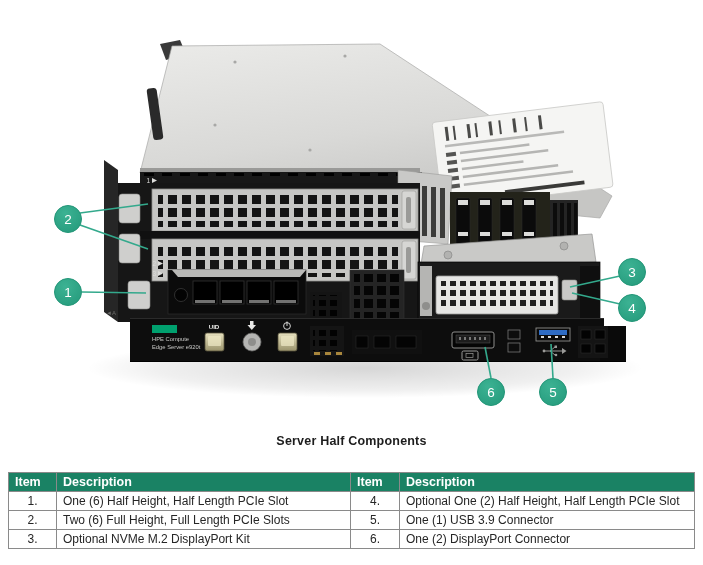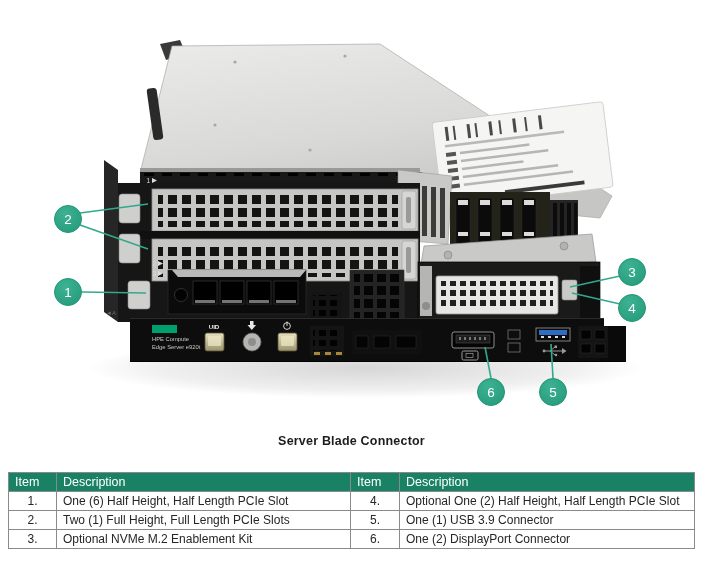--- a/index.html
+++ b/index.html
@@ -11,21 +11,21 @@
   .figure{position:relative;width:703px;height:428px;}
   .caption{
     text-align:center;font-size:12.5px;font-weight:bold;color:#1d1d1d;
     margin-top:6px;letter-spacing:.2px;
   }
   .comp-table{
     margin:24px 8px 0 8px;width:687px;border-collapse:collapse;table-layout:fixed;
     font-size:12px;color:#262626;
   }
   .comp-table th{
-    background:#1a8264;color:#ffffff;font-weight:normal;text-align:left;
+    background:#1a8264;color:#ffffff;font-weight:bold;text-align:left;
     padding:2px 6px;border:1px solid #8a8a8a;font-size:12.5px;
   }
   .comp-table th.item-col{width:46px;}
   .comp-table td{
     border:1px solid #8a8a8a;padding:1px 6px;height:16px;background:#fff;
     white-space:nowrap;overflow:hidden;
   }
   .comp-table td.item-cell{text-align:center;}
   svg text{font-family:"Liberation Sans",sans-serif;}
 </style>
@@ -366,21 +366,21 @@
           <text x="491" y="396.8">6</text>
         </g>
     <g>
           <circle cx="553" cy="392" r="13.5" fill="url(#calloutGrad)" stroke="#239678" stroke-width="1"></circle>
           <text x="553" y="396.8">5</text>
         </g>
   </g>
 </svg>
 </div>
 
-<div class="caption">Server Blade Connector</div>
+<div class="caption">Server Half Components</div>
 
 <table class="comp-table">
   <colgroup>
       <col style="width:48px">
       <col style="width:294px">
       <col style="width:49px">
       <col>
     </colgroup>
   <thead>
     <tr>
@@ -392,24 +392,24 @@
   </thead>
   <tbody>
     <tr>
       <td class="item-cell">1.</td>
       <td>One (6) Half Height, Half Length PCIe Slot</td>
       <td class="item-cell">4.</td>
       <td>Optional One (2) Half Height, Half Length PCIe Slot</td>
     </tr>
     <tr>
       <td class="item-cell">2.</td>
-      <td>Two (1) Full Height, Full Length PCIe Slots</td>
+      <td>Two (6) Full Height, Full Length PCIe Slots</td>
       <td class="item-cell">5.</td>
       <td>One (1) USB 3.9 Connector</td>
     </tr>
     <tr>
       <td class="item-cell">3.</td>
-      <td>Optional NVMe M.2 Enablement Kit</td>
+      <td>Optional NVMe M.2 DisplayPort Kit</td>
       <td class="item-cell">6.</td>
       <td>One (2) DisplayPort Connector</td>
     </tr>
   </tbody>
 </table>
 
 </body></html>

